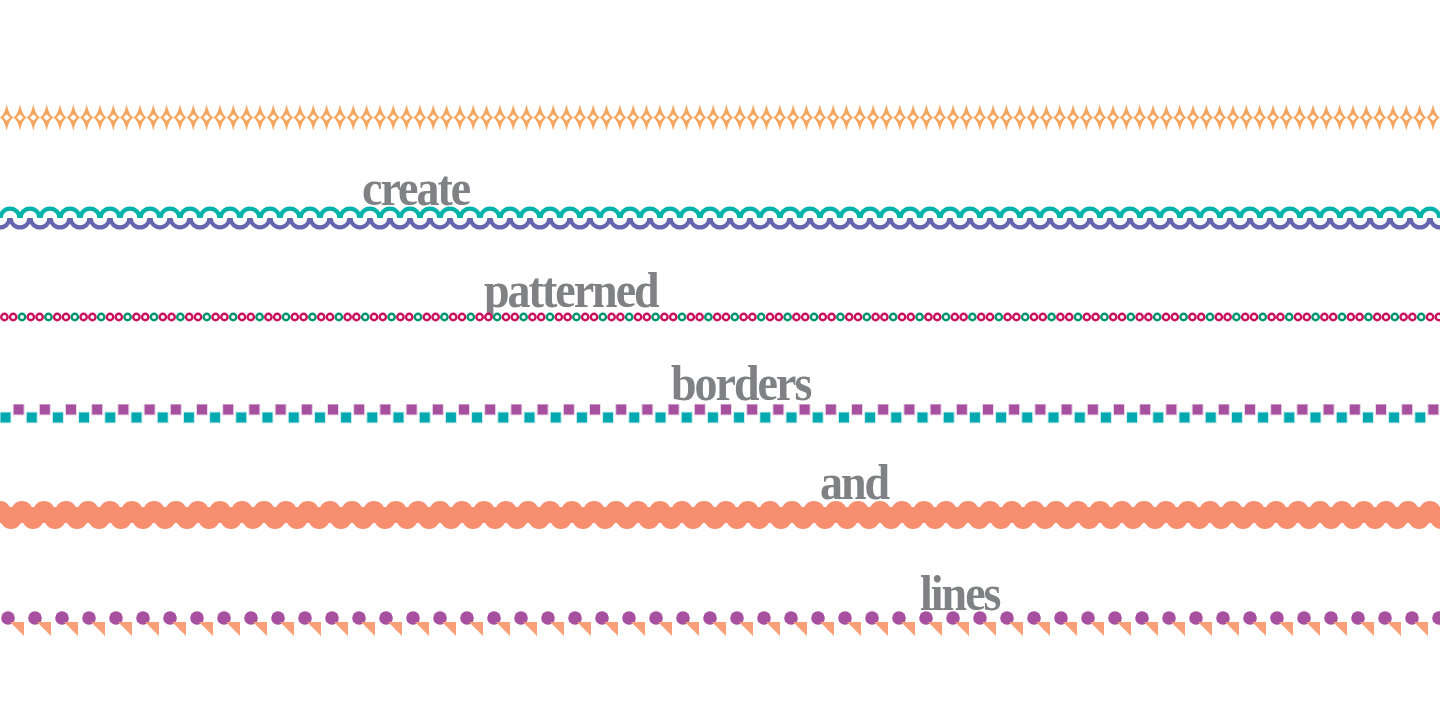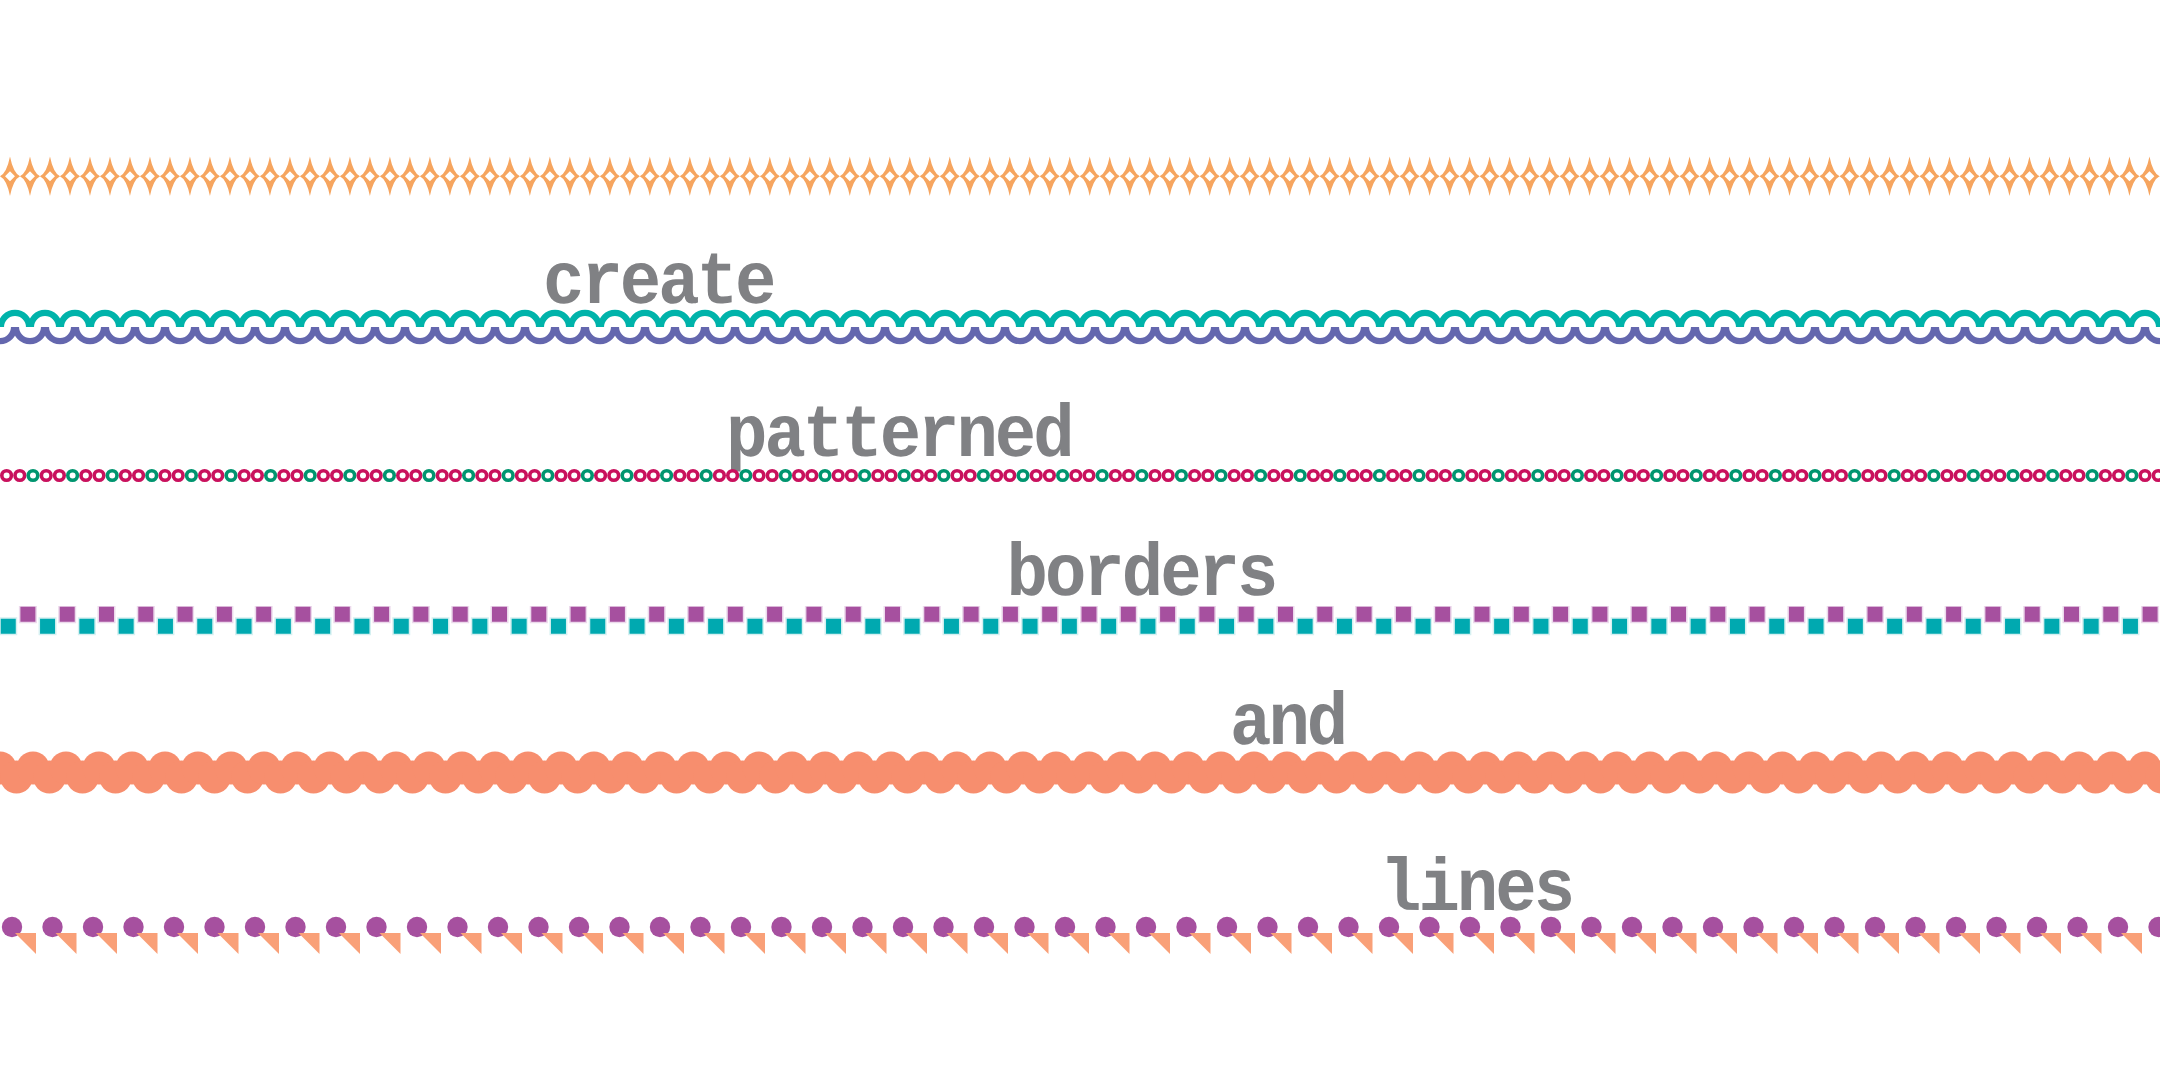--- a/index.html
+++ b/index.html
@@ -6,21 +6,21 @@
     margin: 0;
     padding: 0;
     background: #ffffff;
   }
   .canvas {
     position: relative;
     width: 1440px;
     height: 720px;
     background: #ffffff;
     overflow: hidden;
-    font-family: Liberation Mono, monospace;
+    font-family: Liberation Serif, serif;
   }
   .border-row {
     position: absolute;
     left: 0;
     width: 1440px;
   }
   .border-row svg {
     display: block;
   }
   .label {

